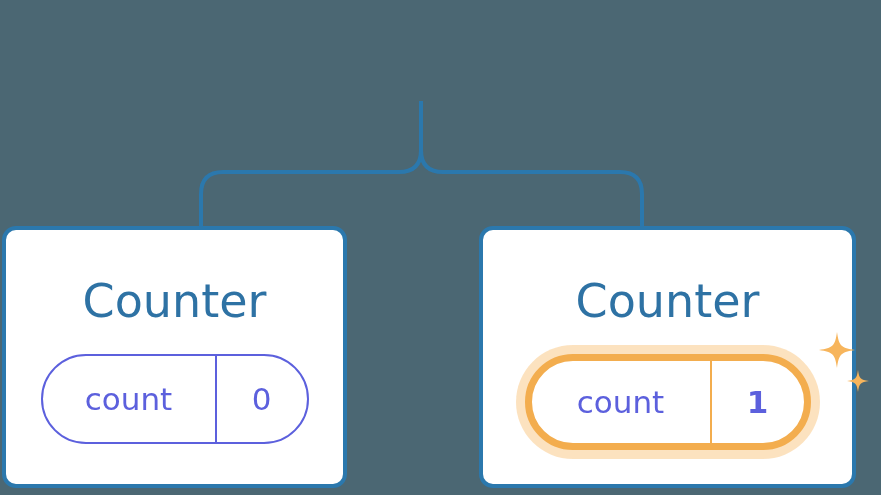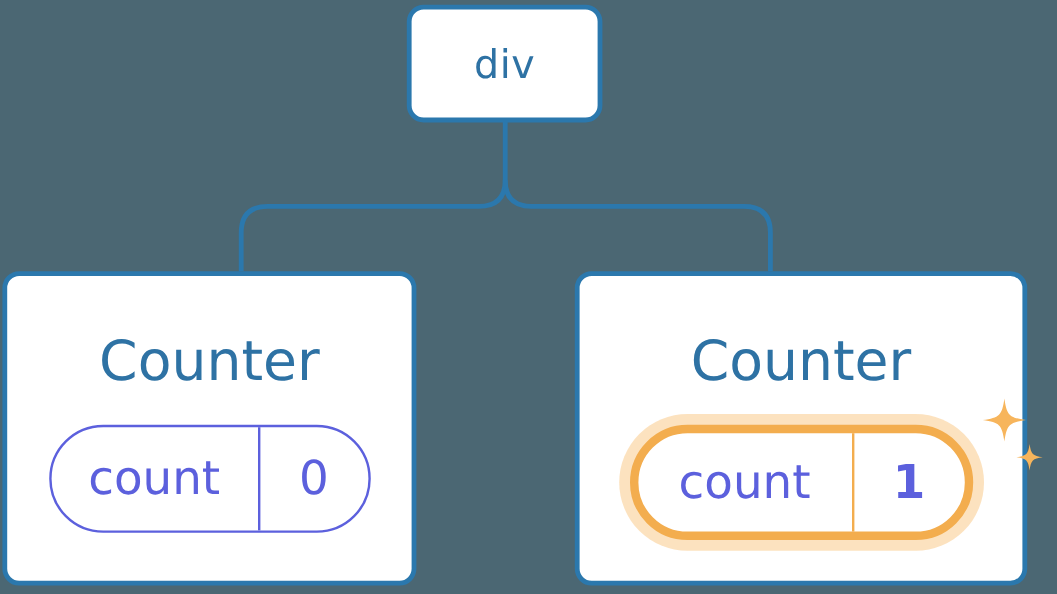--- a/index.html
+++ b/index.html
@@ -99,21 +99,21 @@
     border-radius: 999px;
     background: #ffffff;
     height: 90px;
     z-index: 2;
   }
   .pill-key, .pill-val {
     display: flex;
     align-items: center;
     justify-content: center;
     color: #5c60dd;
-    font-size: 39px;
+    font-size: 31px;
     line-height: 1;
     font-weight: 400;
     box-sizing: border-box;
   }
   .pill-key { width: 172px; }
   .pill-val { width: 92px; border-left: 2px solid #5c60dd; }
 
   
   .pill.is-highlighted {
     border: 7px solid #f3ad4e;
@@ -144,23 +144,20 @@
 
   <svg id="connectors" viewBox="0 0 881 495" width="881" height="495" fill="none">
 
     <path d="M421,101 L421,150" stroke="#2b78ad" stroke-width="4" stroke-linecap="butt" fill="none"></path>
 
     <path d="M421,150 Q421,172 399,172 L223,172 Q201,172 201,194 L201,226" stroke="#2b78ad" stroke-width="4" stroke-linecap="butt" fill="none"></path>
 
     <path d="M421,150 Q421,172 443,172 L620,172 Q642,172 642,194 L642,226" stroke="#2b78ad" stroke-width="4" stroke-linecap="butt" fill="none"></path>
   </svg>
 
-  <div id="div-node" class="node-box">
-    <span class="node-title">div</span>
-  </div>
 
   <div id="counter-left" class="node-box">
     <span class="counter-title">Counter</span>
 
     <div class="pill-wrap">
       <div class="pill">
         <span class="pill-key">count</span>
         <span class="pill-val">0</span>
       </div>
     </div>

